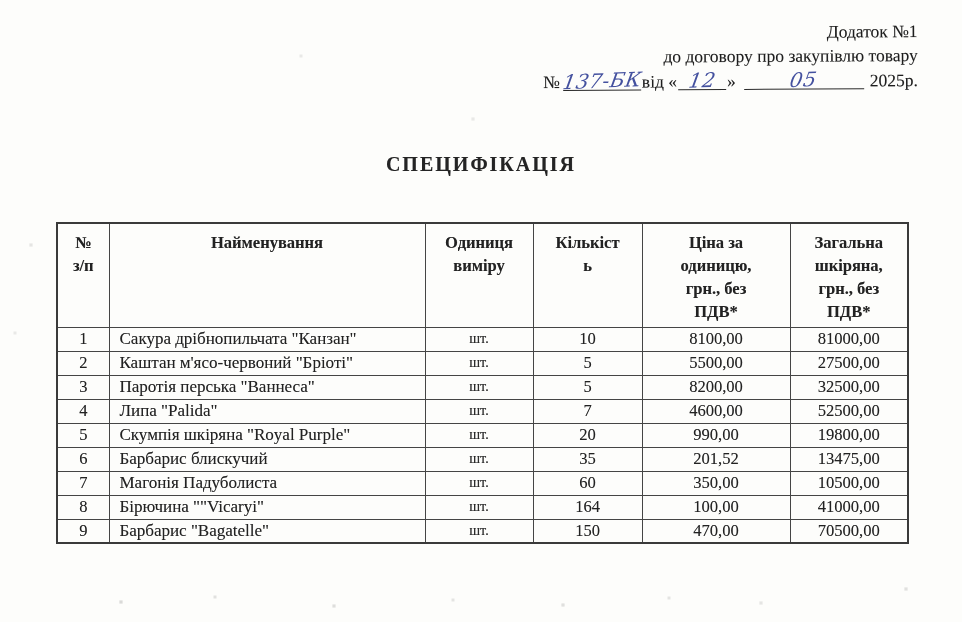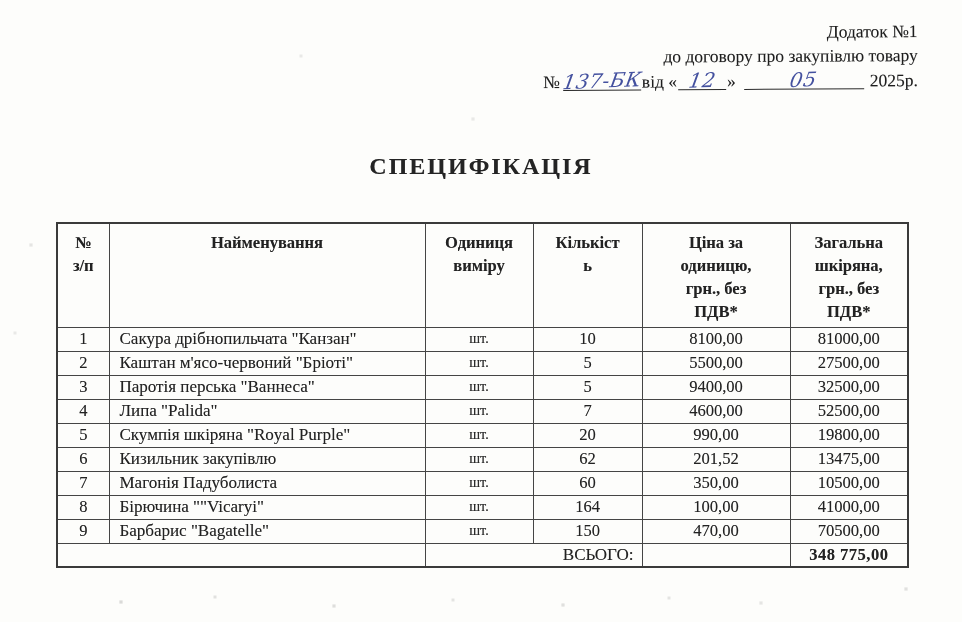--- a/index.html
+++ b/index.html
@@ -48,21 +48,21 @@
     letter-spacing: 0.5px;
   }
 
   
   .doc-title {
     position: absolute;
     top: 153px; left: 0;
     width: 100%;
     margin: 0;
     text-align: center;
-    font-size: 24px;
+    font-size: 20px;
     font-weight: bold;
     letter-spacing: 2px;
     color: #242424;
   }
 
   
   table.spec {
     position: absolute;
     top: 222px; left: 56px;
     width: 851px;
@@ -188,44 +188,44 @@
       <td class="c-unit">шт.</td>
       <td class="c-qty">5</td>
       <td class="c-price">5500,00</td>
       <td class="c-total">27500,00</td>
     </tr>
     <tr>
       <td class="c-num">3</td>
       <td class="c-name">Паротія перська "Ваннеса"</td>
       <td class="c-unit">шт.</td>
       <td class="c-qty">5</td>
-      <td class="c-price">9400,00</td>
+      <td class="c-price">8200,00</td>
       <td class="c-total">32500,00</td>
     </tr>
     <tr>
       <td class="c-num">4</td>
       <td class="c-name">Липа "Palida"</td>
       <td class="c-unit">шт.</td>
       <td class="c-qty">7</td>
       <td class="c-price">4600,00</td>
       <td class="c-total">52500,00</td>
     </tr>
     <tr>
       <td class="c-num">5</td>
       <td class="c-name">Скумпія шкіряна "Royal Purple"</td>
       <td class="c-unit">шт.</td>
       <td class="c-qty">20</td>
       <td class="c-price">990,00</td>
       <td class="c-total">19800,00</td>
     </tr>
     <tr>
       <td class="c-num">6</td>
-      <td class="c-name">Кизильник закупівлю</td>
-      <td class="c-unit">шт.</td>
-      <td class="c-qty">62</td>
+      <td class="c-name">Барбарис блискучий</td>
+      <td class="c-unit">шт.</td>
+      <td class="c-qty">35</td>
       <td class="c-price">201,52</td>
       <td class="c-total">13475,00</td>
     </tr>
     <tr>
       <td class="c-num">7</td>
       <td class="c-name">Магонія Падуболиста</td>
       <td class="c-unit">шт.</td>
       <td class="c-qty">60</td>
       <td class="c-price">350,00</td>
       <td class="c-total">10500,00</td>
@@ -239,20 +239,14 @@
       <td class="c-total">41000,00</td>
     </tr>
     <tr>
       <td class="c-num">9</td>
       <td class="c-name">Барбарис "Bagatelle"</td>
       <td class="c-unit">шт.</td>
       <td class="c-qty">150</td>
       <td class="c-price">470,00</td>
       <td class="c-total">70500,00</td>
     </tr>
-    <tr class="total-row">
-      <td colspan="2"></td>
-      <td colspan="2" class="c-total-label">ВСЬОГО:</td>
-      <td></td>
-      <td class="c-total c-grand">348 775,00</td>
-    </tr>
   </tbody>
 </table>
 
 </body></html>

